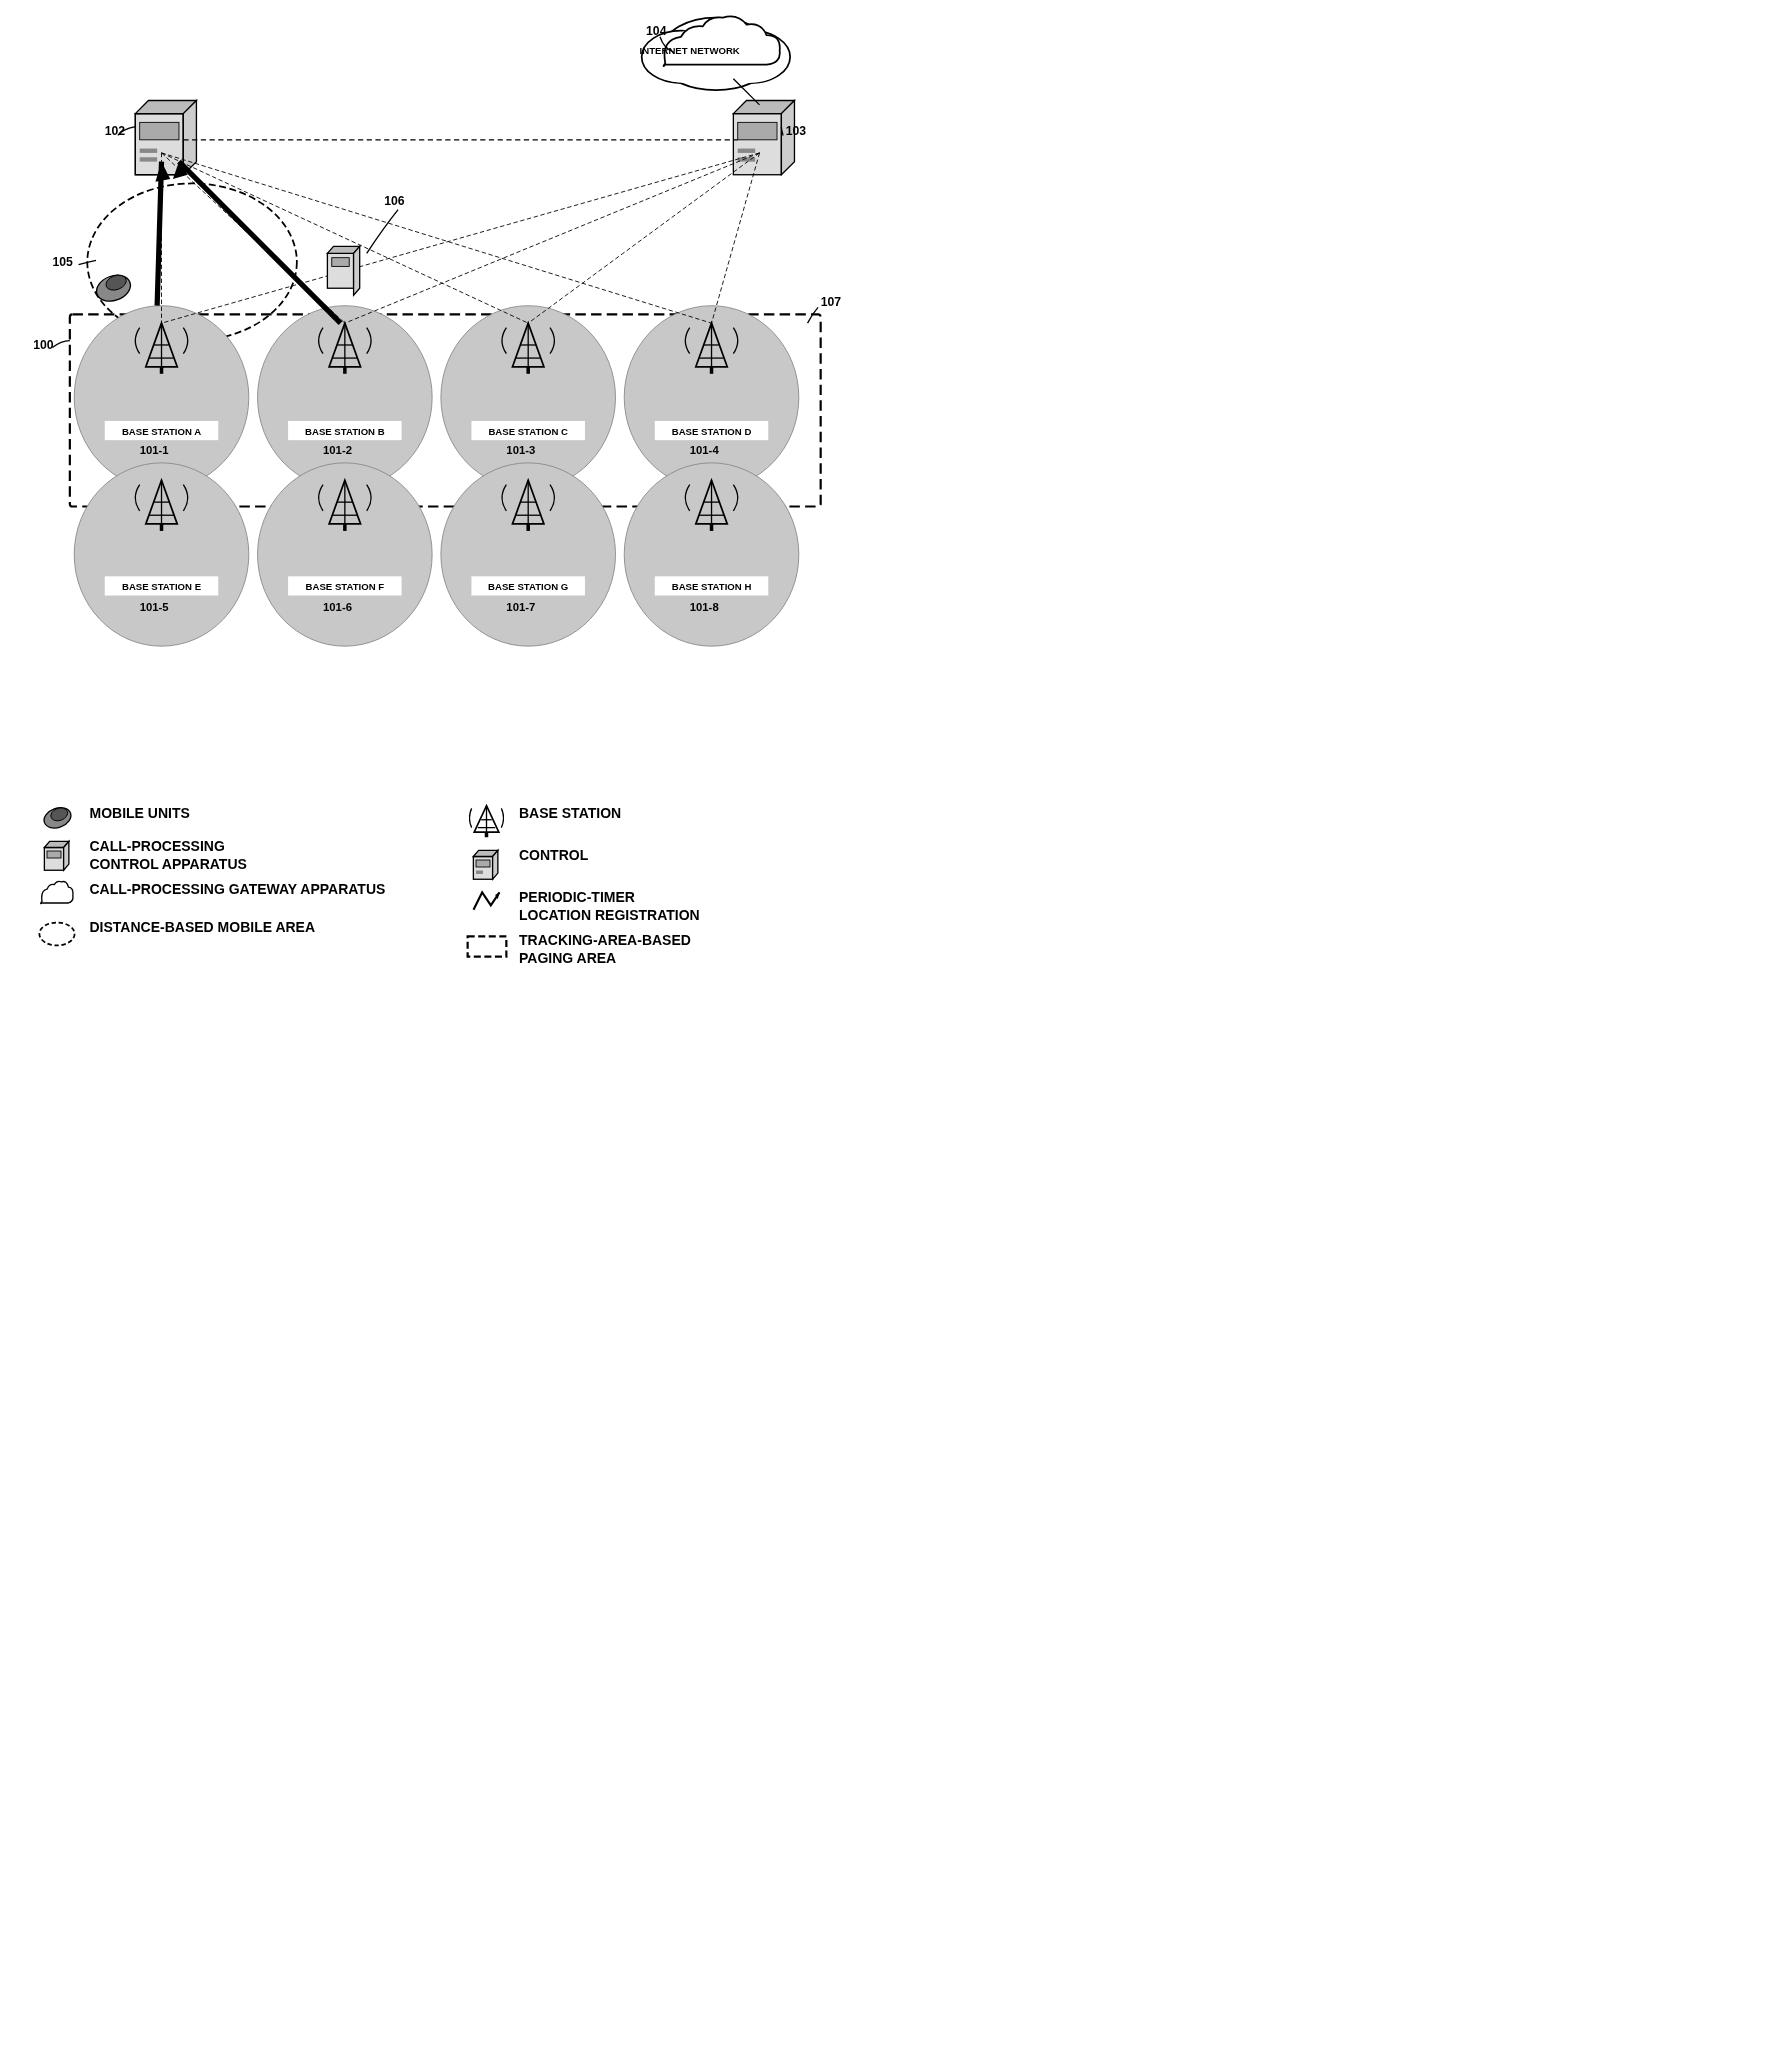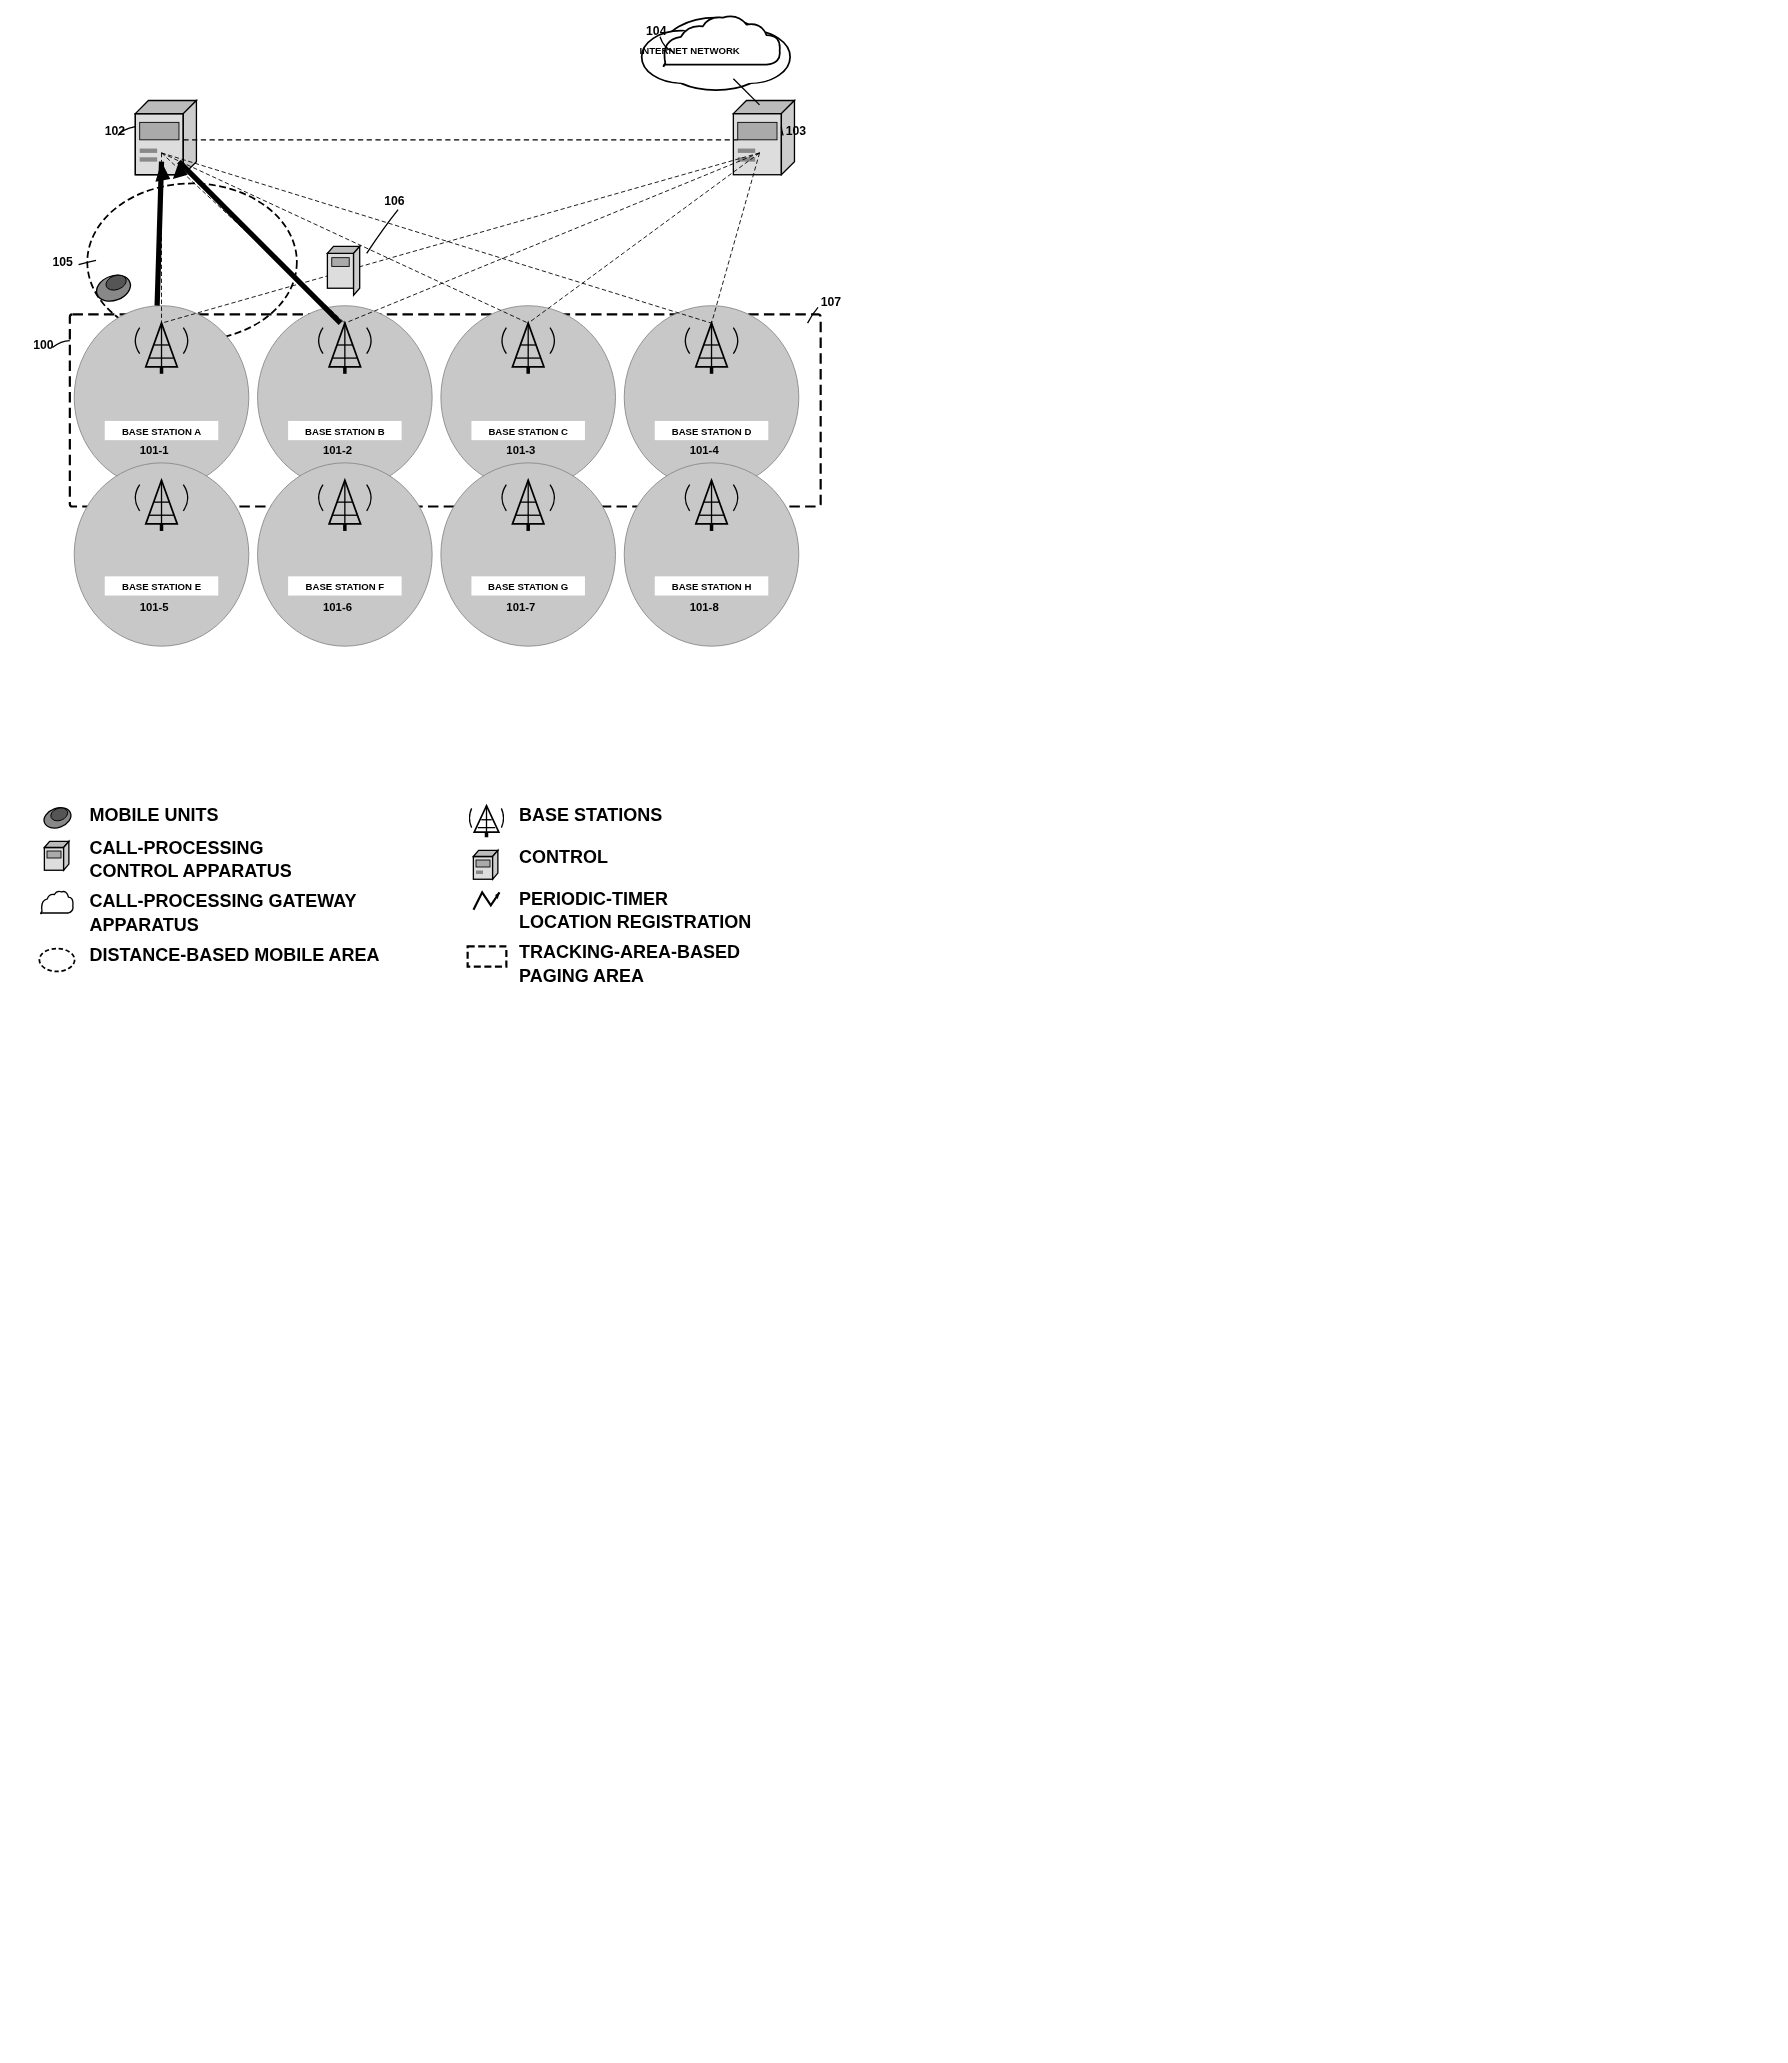--- a/index.html
+++ b/index.html
@@ -34,21 +34,21 @@
       margin-bottom: 7px;
     }
     .legend-icon {
       width: 44px;
       min-width: 44px;
       display: flex;
       align-items: center;
       justify-content: center;
     }
     .legend-text {
-      font-size: 18px;
+      font-size: 14px;
       font-weight: bold;
       line-height: 1.3;
     }
   </style>
 </head>
 <body>
 
 <div class="diagram-container">
 <svg class="main-svg" viewBox="0 0 1024 900" xmlns="http://www.w3.org/2000/svg">
 
@@ -334,21 +334,21 @@
         <svg width="35" height="35" viewBox="0 0 40 40">
           <polygon points="20,2 6,32 34,32" fill="none" stroke="black" stroke-width="2"></polygon>
           <line x1="20" y1="2" x2="20" y2="32" stroke="black" stroke-width="1.5"></line>
           <line x1="14" y1="18" x2="26" y2="18" stroke="black" stroke-width="1.5"></line>
           <line x1="10" y1="27" x2="30" y2="27" stroke="black" stroke-width="1.5"></line>
           <path d="M3,5 Q-2,16 3,27" fill="none" stroke="black" stroke-width="1.5"></path>
           <path d="M37,5 Q42,16 37,27" fill="none" stroke="black" stroke-width="1.5"></path>
           <rect x="18" y="32" width="4" height="6" fill="black"></rect>
         </svg>
       </div>
-      <div class="legend-text">BASE STATIONS</div>
+      <div class="legend-text">BASE STATION</div>
     </div>
 
     <div class="legend-item">
       <div class="legend-icon">
         <svg width="35" height="35" viewBox="0 0 40 40">
           <rect x="5" y="12" width="22" height="26" fill="#ddd" stroke="black" stroke-width="1.5"></rect>
           <polygon points="5,12 11,5 33,5 27,12" fill="#bbb" stroke="black" stroke-width="1.5"></polygon>
           <polygon points="27,12 33,5 33,31 27,38" fill="#ccc" stroke="black" stroke-width="1.5"></polygon>
           <rect x="8" y="16" width="16" height="8" fill="#aaa" stroke="black" stroke-width="1"></rect>
           <rect x="8" y="28" width="8" height="4" fill="#888" stroke="none"></rect>

